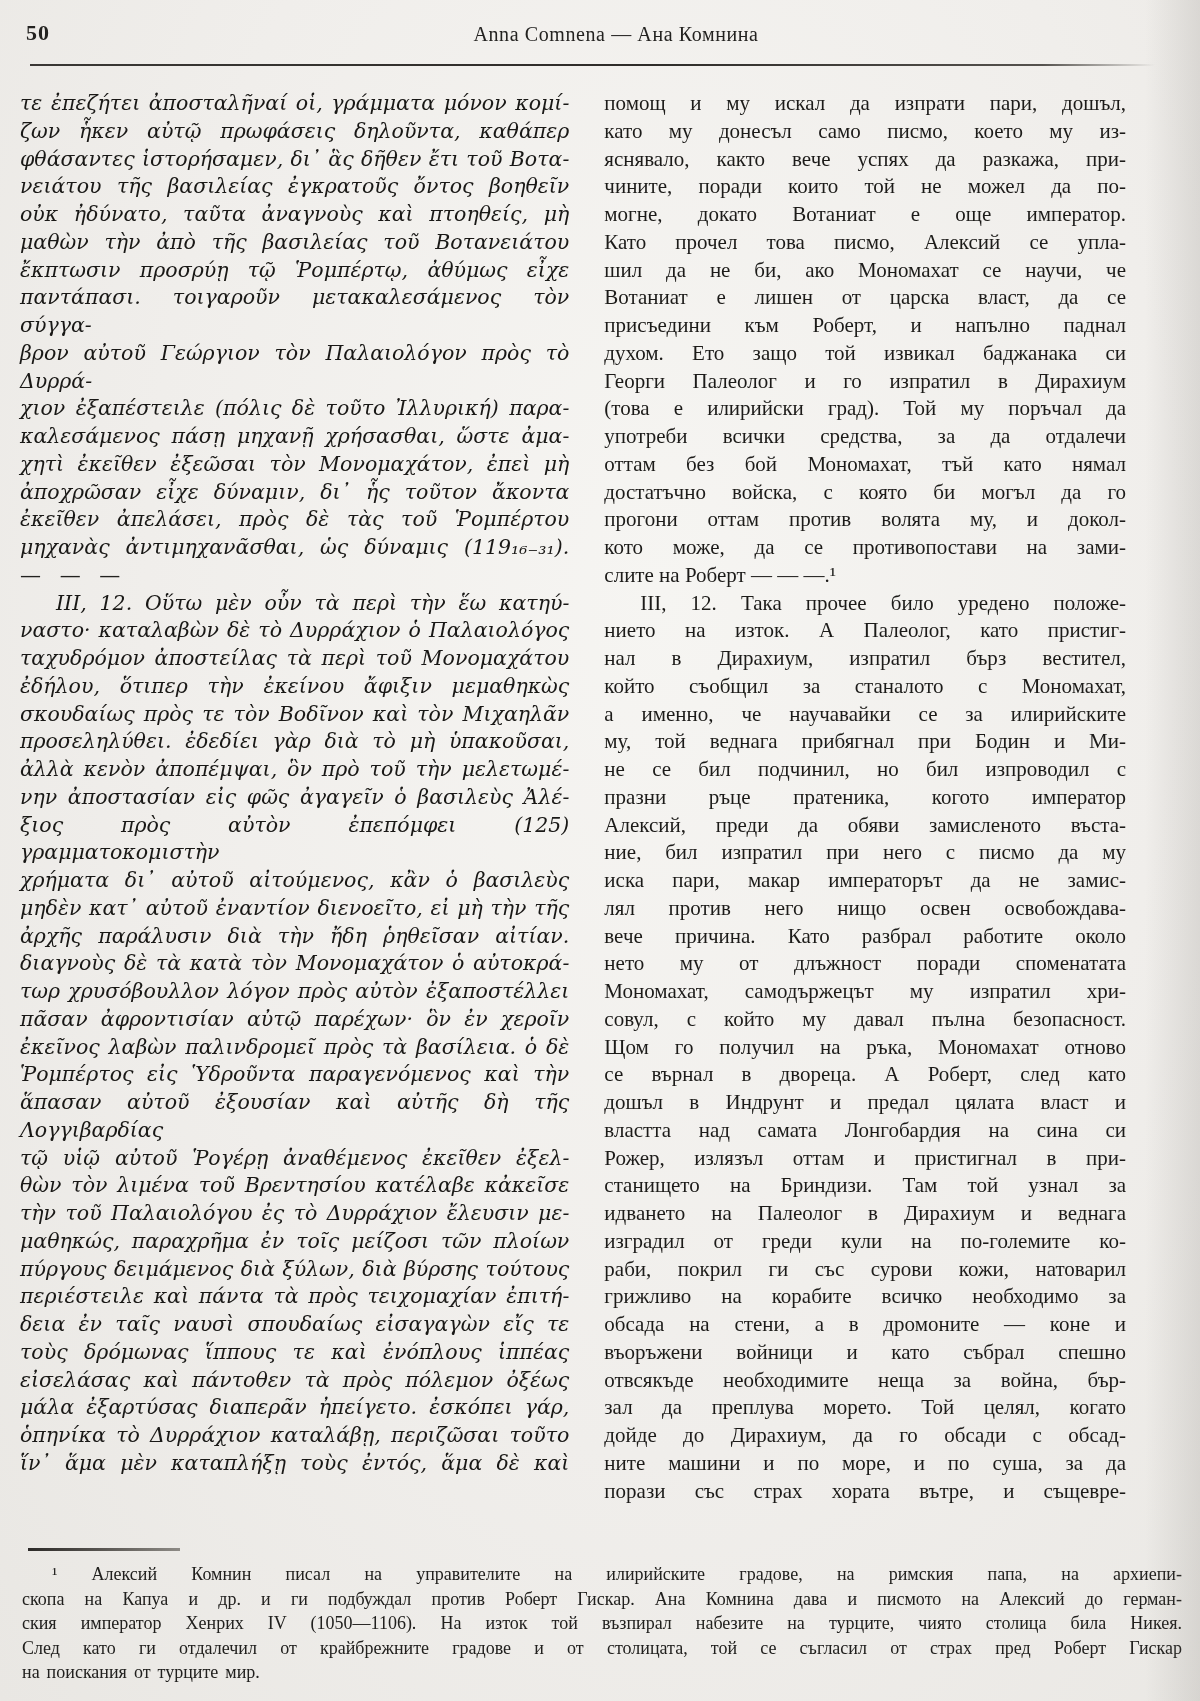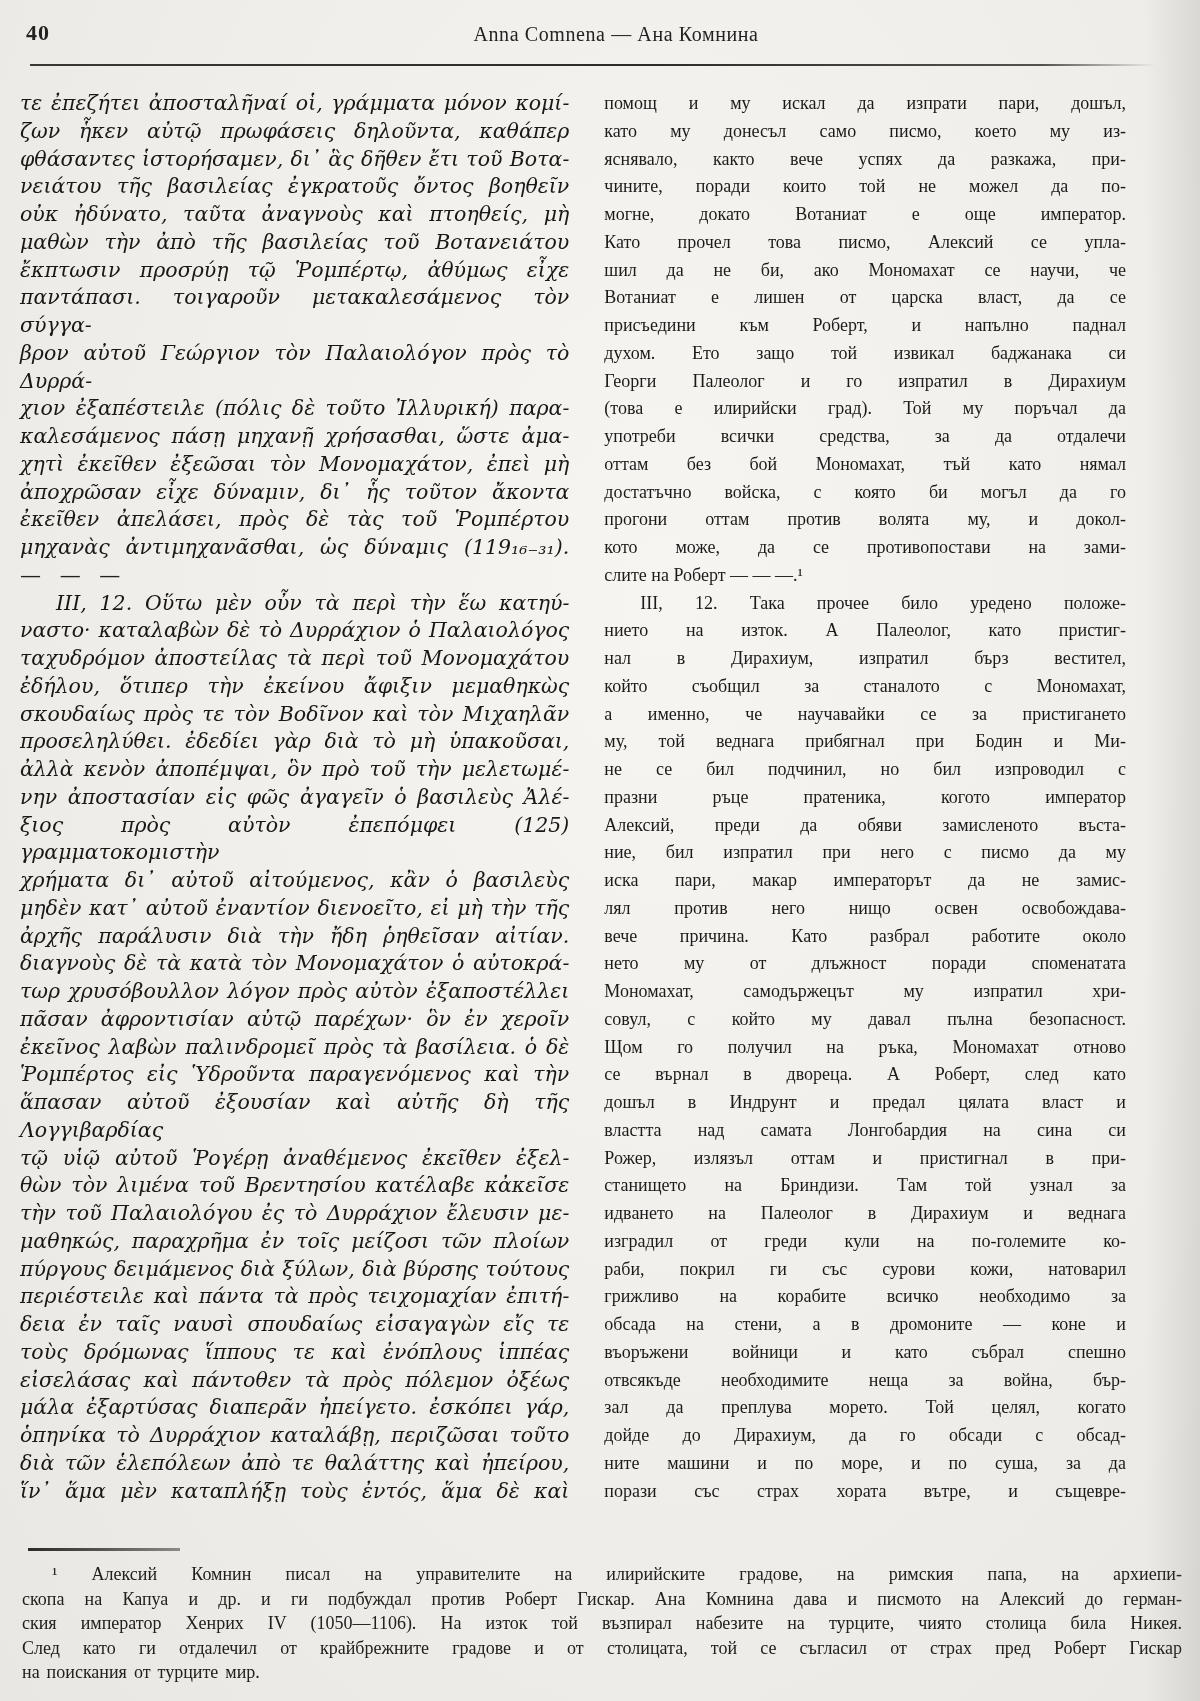--- a/index.html
+++ b/index.html
@@ -31,21 +31,21 @@
     display:flex; gap:35px;
   }
   .col-left  { width:556px; }
   .col-right { width:528px; }
   .greek {
     font-family:"DejaVu Serif", serif; font-style:italic;
     font-size:20.5px; line-height:27.75px; color:#191816;
   }
   .cyr {
     font-family:"Liberation Serif","DejaVu Serif",serif;
-    font-size:18px; line-height:27.75px; color:#1c1b19;
+    font-size:21px; line-height:27.75px; color:#1c1b19;
   }
   .ln { text-align:justify; text-align-last:justify; }
   .last-left .ln-last { text-align-last:left; }
   .indent-first .ln:first-child { text-indent:36px; }
   .dash-sep {
     line-height:27.75px; font-size:21px; letter-spacing:6px; font-style:normal;
     color:#22211f;
   }
   .gk-para2 { }
   .footnote-rule {
@@ -56,21 +56,21 @@
     position:absolute; top:1562px; left:22px; width:1160px;
     font-size:18px; line-height:24.6px; color:#21201e; word-spacing:2.5px;
   }
   .footnote .ln:first-child { text-indent:30px; }
 </style>
 </head>
 <body>
 
 <div class="page">
 
-  <div class="page-number">40</div>
+  <div class="page-number">50</div>
   <div class="header-title">Anna Comnena — Ана Комнина</div>
   <div class="header-rule"></div>
 
   <div class="columns">
 
     <div class="col-left greek">
       <div>
           <div class="ln">τε ἐπεζήτει ἀποσταλῆναί οἱ, γράμματα μόνον κομί-</div>
           <div class="ln">ζων ἧκεν αὐτῷ πρωφάσεις δηλοῦντα, καθάπερ</div>
           <div class="ln">φθάσαντες ἱστορήσαμεν, δι᾽ ἃς δῆθεν ἔτι τοῦ Βοτα-</div>
@@ -111,21 +111,20 @@
           <div class="ln">θὼν τὸν λιμένα τοῦ Βρεντησίου κατέλαβε κἀκεῖσε</div>
           <div class="ln">τὴν τοῦ Παλαιολόγου ἐς τὸ Δυρράχιον ἔλευσιν με-</div>
           <div class="ln">μαθηκώς, παραχρῆμα ἐν τοῖς μείζοσι τῶν πλοίων</div>
           <div class="ln">πύργους δειμάμενος διὰ ξύλων, διὰ βύρσης τούτους</div>
           <div class="ln">περιέστειλε καὶ πάντα τὰ πρὸς τειχομαχίαν ἐπιτή-</div>
           <div class="ln">δεια ἐν ταῖς ναυσὶ σπουδαίως εἰσαγαγὼν εἴς τε</div>
           <div class="ln">τοὺς δρόμωνας ἵππους τε καὶ ἐνόπλους ἱππέας</div>
           <div class="ln">εἰσελάσας καὶ πάντοθεν τὰ πρὸς πόλεμον ὀξέως</div>
           <div class="ln">μάλα ἐξαρτύσας διαπερᾶν ἠπείγετο. ἐσκόπει γάρ,</div>
           <div class="ln">ὁπηνίκα τὸ Δυρράχιον καταλάβῃ, περιζῶσαι τοῦτο</div>
-          <div class="ln">διὰ τῶν ἑλεπόλεων ἀπὸ τε θαλάττης καὶ ἠπείρου,</div>
           <div class="ln ln-last">ἵν᾽ ἅμα μὲν καταπλήξῃ τοὺς ἐντός, ἅμα δὲ καὶ</div>
         </div>
     </div>
 
     <div class="col-right cyr">
       <div class="last-left">
           <div class="ln">помощ и му искал да изпрати пари, дошъл,</div>
           <div class="ln">като му донесъл само писмо, което му из-</div>
           <div class="ln">яснявало, както вече успях да разкажа, при-</div>
           <div class="ln">чините, поради които той не можел да по-</div>
@@ -142,21 +141,21 @@
           <div class="ln">достатъчно войска, с която би могъл да го</div>
           <div class="ln">прогони оттам против волята му, и докол-</div>
           <div class="ln">кото може, да се противопостави на зами-</div>
           <div class="ln ln-last">слите на Роберт — — —.¹</div>
         </div>
       <div class="indent-first">
           <div class="ln">III, 12. Така прочее било уредено положе-</div>
           <div class="ln">нието на изток. А Палеолог, като пристиг-</div>
           <div class="ln">нал в Дирахиум, изпратил бърз вестител,</div>
           <div class="ln">който съобщил за станалото с Мономахат,</div>
-          <div class="ln">а именно, че научавайки се за пристигането</div>
+          <div class="ln">а именно, че научавайки се за илирийските</div>
           <div class="ln">му, той веднага прибягнал при Бодин и Ми-</div>
           <div class="ln">не се бил подчинил, но бил изпроводил с</div>
           <div class="ln">празни ръце пратеника, когото император</div>
           <div class="ln">Алексий, преди да обяви замисленото въста-</div>
           <div class="ln">ние, бил изпратил при него с писмо да му</div>
           <div class="ln">иска пари, макар императорът да не замис-</div>
           <div class="ln">лял против него нищо освен освобождава-</div>
           <div class="ln">вече причина. Като разбрал работите около</div>
           <div class="ln">нето му от длъжност поради споменатата</div>
           <div class="ln">Мономахат, самодържецът му изпратил хри-</div>

